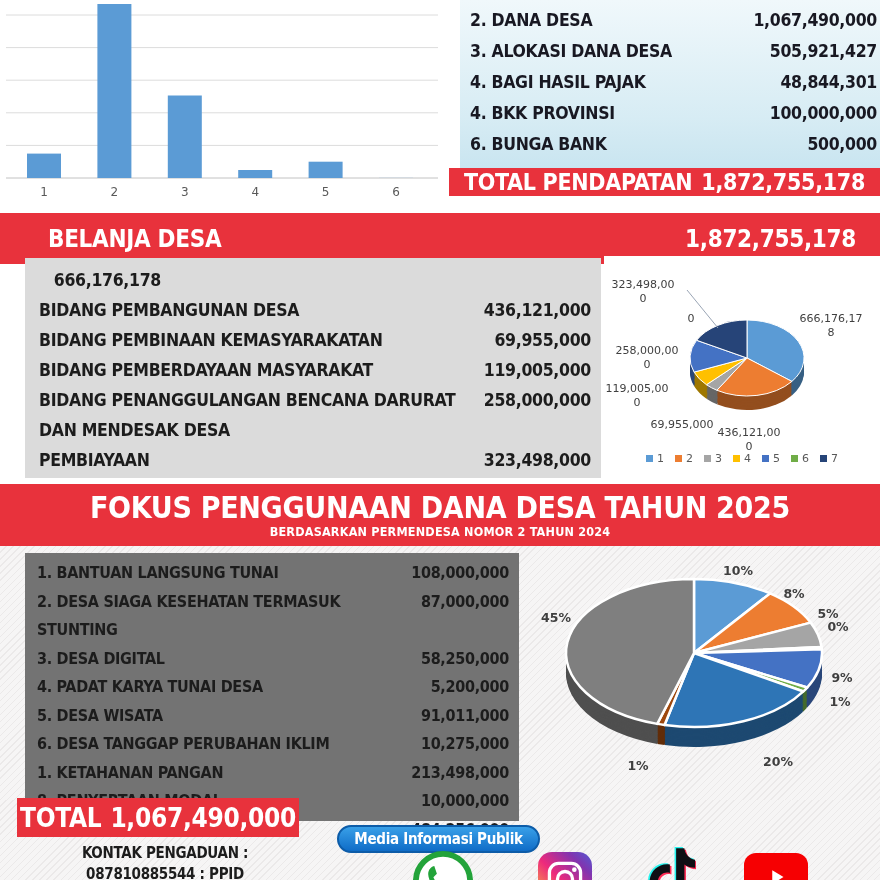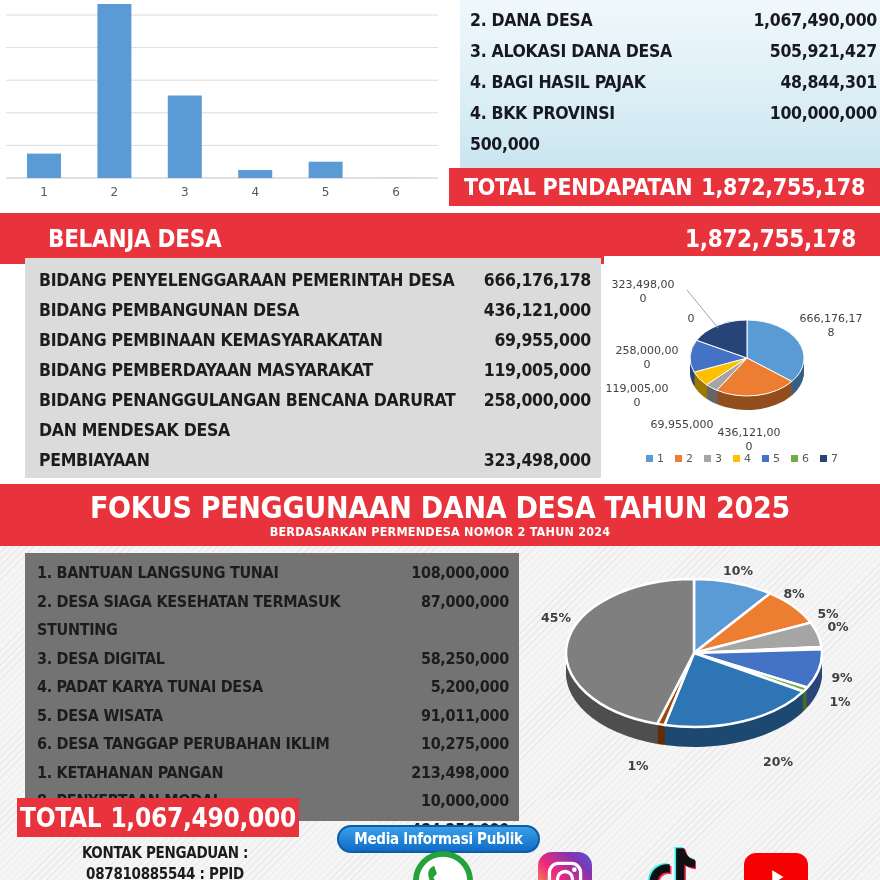--- a/index.html
+++ b/index.html
@@ -16,21 +16,21 @@
 
   
   #income-panel{left:460px;top:0;width:431px;height:168px;
     background:linear-gradient(180deg,#f0f8fb 0%,#d7ecf4 70%,#c9e5f0 100%);
     padding:5px 0 0 0;box-sizing:border-box;}
   .inc-row{display:flex;align-items:center;line-height:31px;padding:0 14px 0 10px;color:#181822;font-size:17.5px;}
   .inc-row .lbl{flex:1;text-align:left;}
   .inc-row .val{text-align:right;white-space:nowrap;}
 
   .red-banner{background:#e8323c;color:#ffffff;}
-  #total-pendapatan{left:449px;top:168px;width:431px;height:38px;display:flex;align-items:center;justify-content:center;font-size:23px;}
+  #total-pendapatan{left:449px;top:168px;width:431px;height:28px;display:flex;align-items:center;justify-content:center;font-size:23px;}
   #total-pendapatan .gap{width:9px;}
 
   #belanja-banner{left:0;top:213px;width:880px;height:51px;display:flex;align-items:center;font-size:24px;}
   #belanja-banner .lbl{padding-left:48px;flex:1;}
   #belanja-banner .val{padding-right:24px;text-align:right;}
 
   #belanja-panel{left:25px;top:258px;width:576px;height:220px;background:#dbdbdb;
     padding:7px 10px 0 14px;box-sizing:border-box;color:#1c1c1c;}
   .bl-row{display:flex;align-items:flex-start;font-size:17.5px;line-height:30px;}
   .bl-row .lbl{flex:1;padding-right:10px;}
@@ -119,38 +119,38 @@
       </div>
     <div class="inc-row">
         <span class="lbl">4. BAGI HASIL PAJAK</span>
         <span class="val">48,844,301</span>
       </div>
     <div class="inc-row">
         <span class="lbl">4. BKK PROVINSI</span>
         <span class="val">100,000,000</span>
       </div>
     <div class="inc-row">
+        <span class="lbl">6. BUNGA BANK</span>
         <span class="val">500,000</span>
       </div>
   </div>
 
   <div class="abs red-banner cond" id="total-pendapatan">
     <span>TOTAL PENDAPATAN</span>
     <span class="gap"></span>
     <span>1,872,755,178</span>
   </div>
 
   <div class="abs red-banner cond" id="belanja-banner">
     <span class="lbl">BELANJA DESA</span>
     <span class="val">1,872,755,178</span>
   </div>
 
   <div class="abs cond" id="belanja-panel">
     <div class="bl-row">
-        <span class="lbl">BIDANG PENYELENGGARAAN PEMERINTAH DESA</span>
         <span class="val">666,176,178</span>
       </div>
     <div class="bl-row">
         <span class="lbl">BIDANG PEMBANGUNAN DESA</span>
         <span class="val">436,121,000</span>
       </div>
     <div class="bl-row">
         <span class="lbl">BIDANG PEMBINAAN KEMASYARAKATAN</span>
         <span class="val">69,955,000</span>
       </div>

